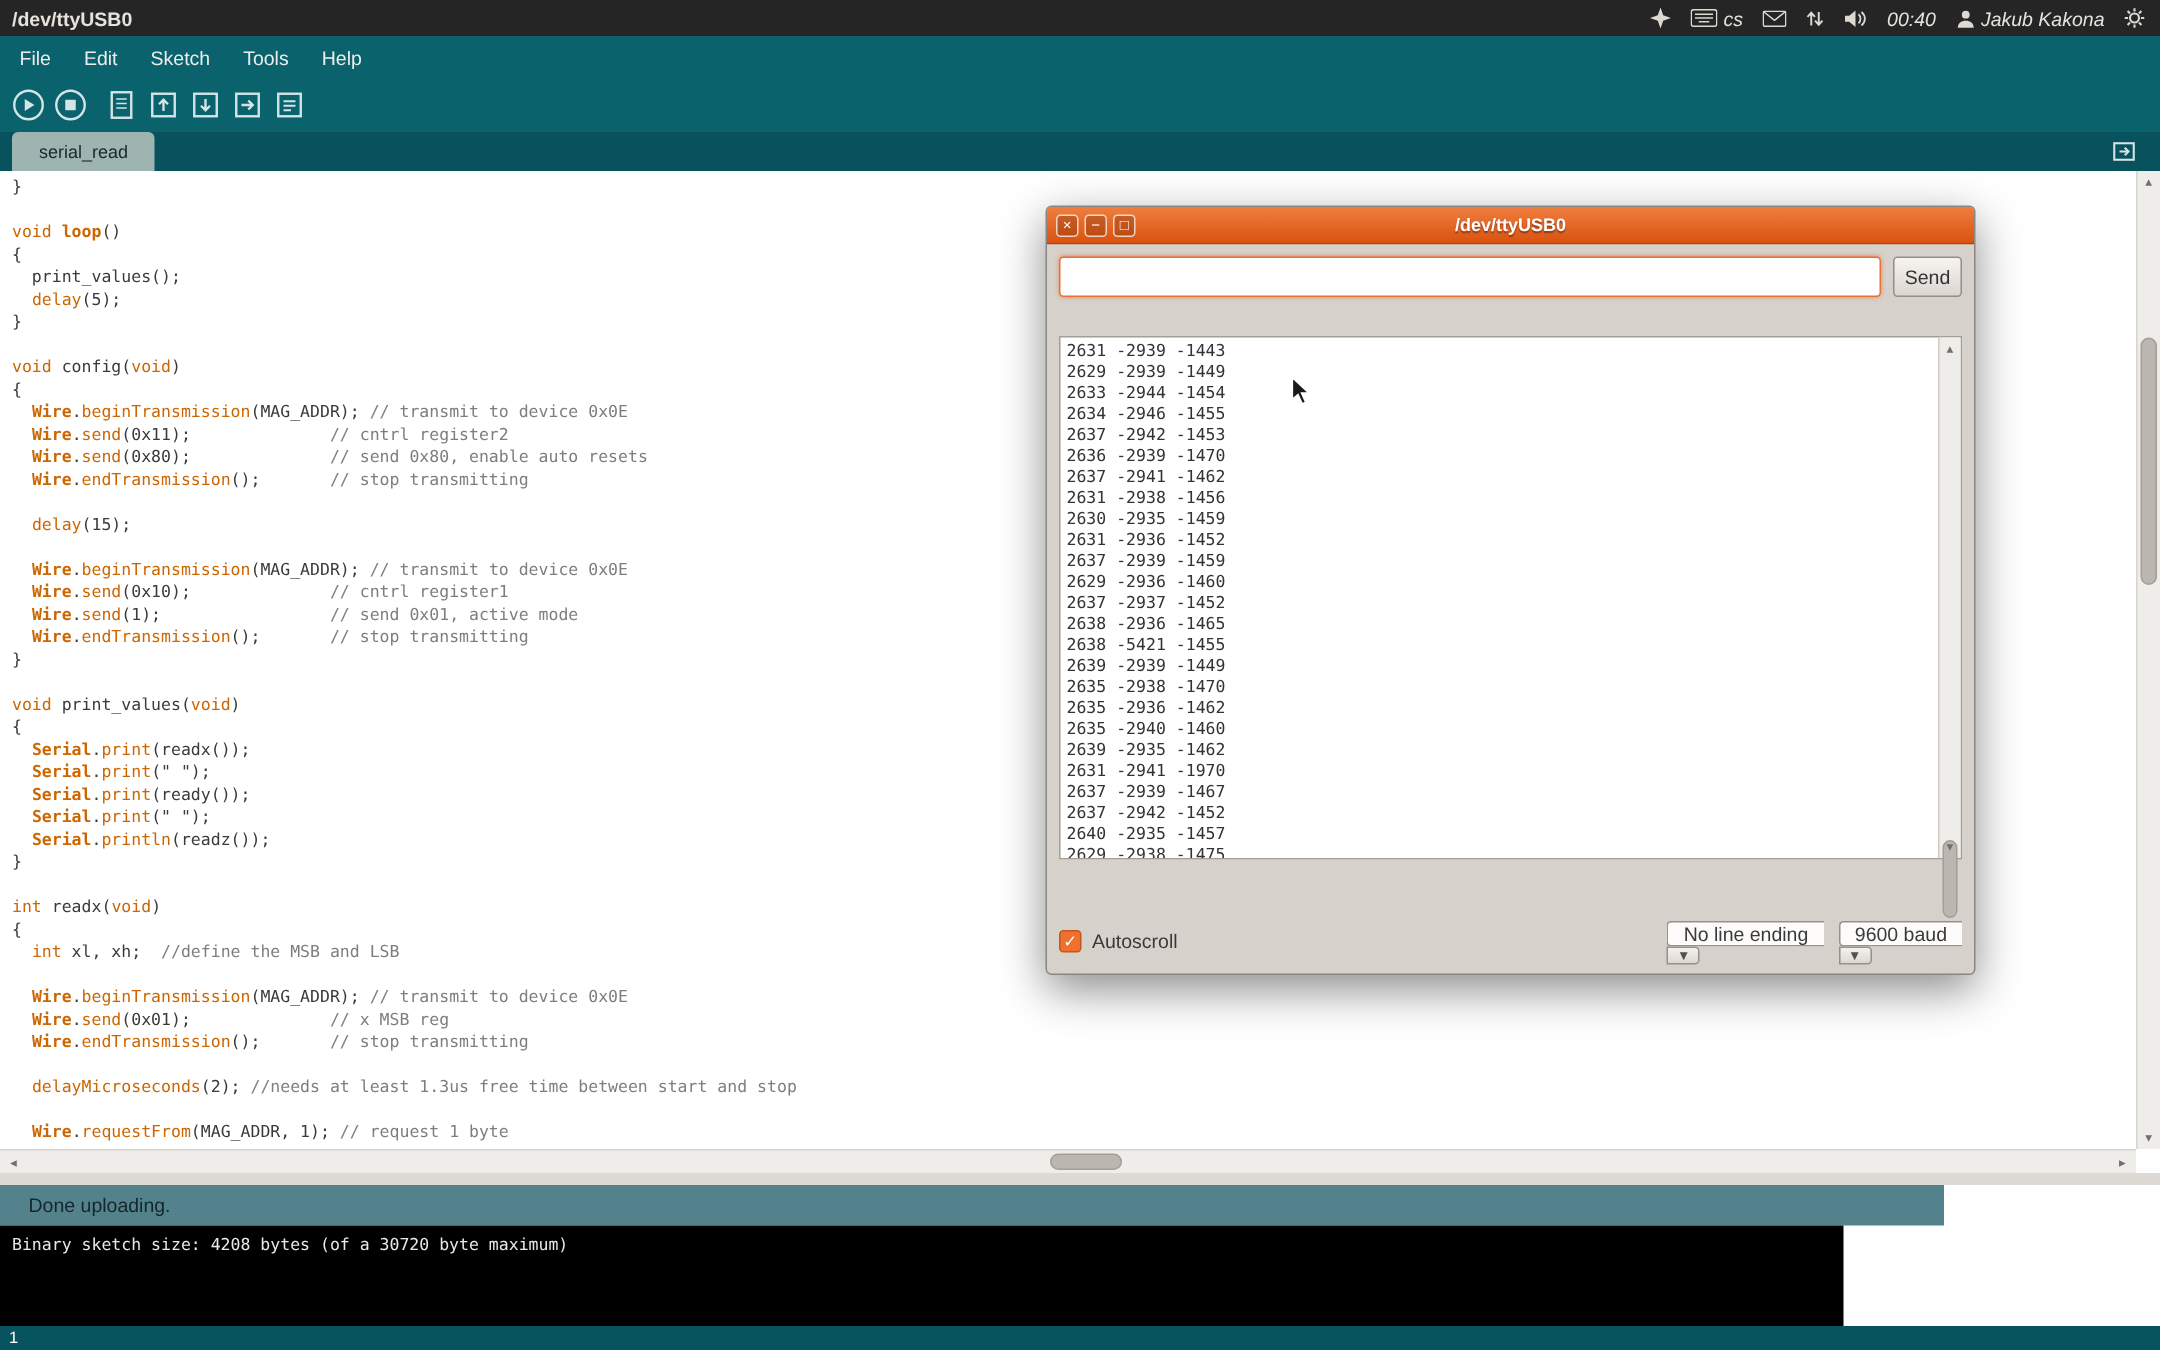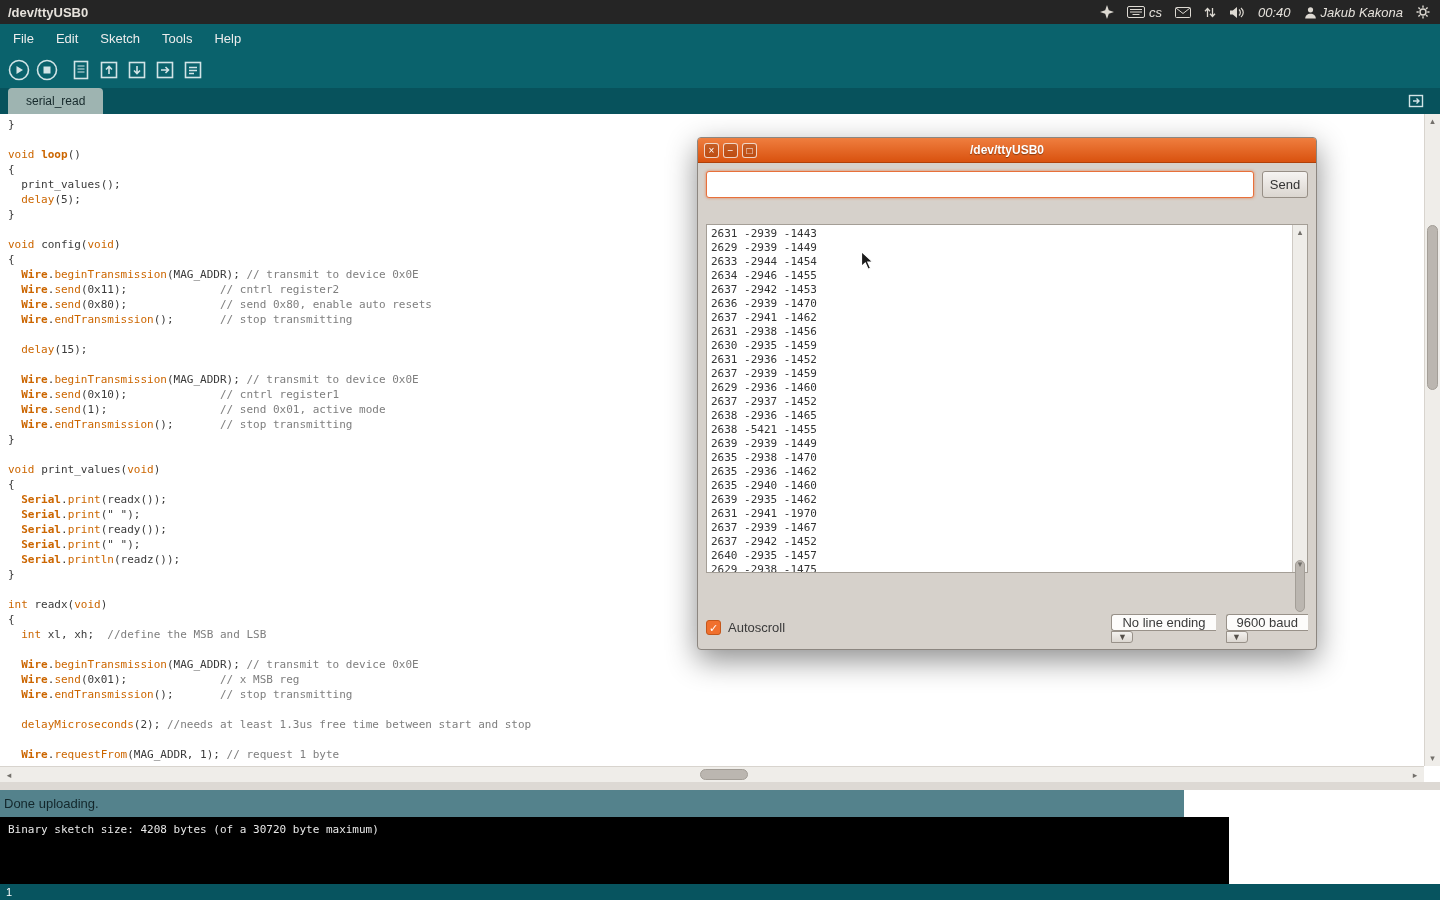--- a/index.html
+++ b/index.html
@@ -44,22 +44,22 @@
   
   .vscroll { position:absolute; top:114px; left:1424px; width:16px; height:652px; background:#EFEDE9; border-left:1px solid #D8D4CE; }
   .vscroll .arr, .hscroll .arr, .sw-scroll .arr { position:absolute; color:#73706B; font-size:9px; line-height:9px; width:100%; text-align:center; }
   .vthumb { position:absolute; left:2px; right:2px; top:111px; height:165px; background:#BBB6B0;
     border:1px solid #A39E97; border-radius:7px; }
   .hscroll { position:absolute; top:766px; left:0; width:1424px; height:16px; background:#EFEDE9; border-top:1px solid #D8D4CE; }
   .hthumb { position:absolute; top:2px; bottom:2px; left:700px; width:48px; background:#BBB6B0;
     border:1px solid #A39E97; border-radius:7px; }
   .chrome-strip { position:absolute; top:782px; left:0; width:1440px; height:8px; background:#DDD9D4; }
 
-  .statusbar { position:absolute; top:790px; left:0; width:1184px; height:27px; background:#54828C;
-    color:#13272B; font-size:13px; display:flex; align-items:center; padding-left:4px; }
+  .statusbar { position:absolute; top:790px; left:0; width:1296px; height:27px; background:#54828C;
+    color:#13272B; font-size:13px; display:flex; align-items:center; padding-left:19px; }
   .console { position:absolute; top:817px; left:0; width:1229px; height:67px; background:#000;
     color:#E8E8E8; font-family:"DejaVu Sans Mono",monospace; font-size:11px; line-height:14px; padding:6px 8px; }
   .footer { position:absolute; top:884px; left:0; width:1440px; height:16px; background:#07545F;
     color:#fff; font-size:11px; display:flex; align-items:center; padding-left:6px; }
 
   
   .serial-window { position:absolute; left:697px; top:137px; width:620px; height:513px; background:#D6D1CB;
     border:1px solid #8C8680; border-radius:4px; box-shadow:0 10px 30px rgba(0,0,0,.45); z-index:50; }
   .sw-titlebar { position:relative; height:25px; background:linear-gradient(#EF7E3F,#D9520F);
     border-bottom:1px solid #B04008; border-radius:3px 3px 0 0; display:flex; align-items:center; }

